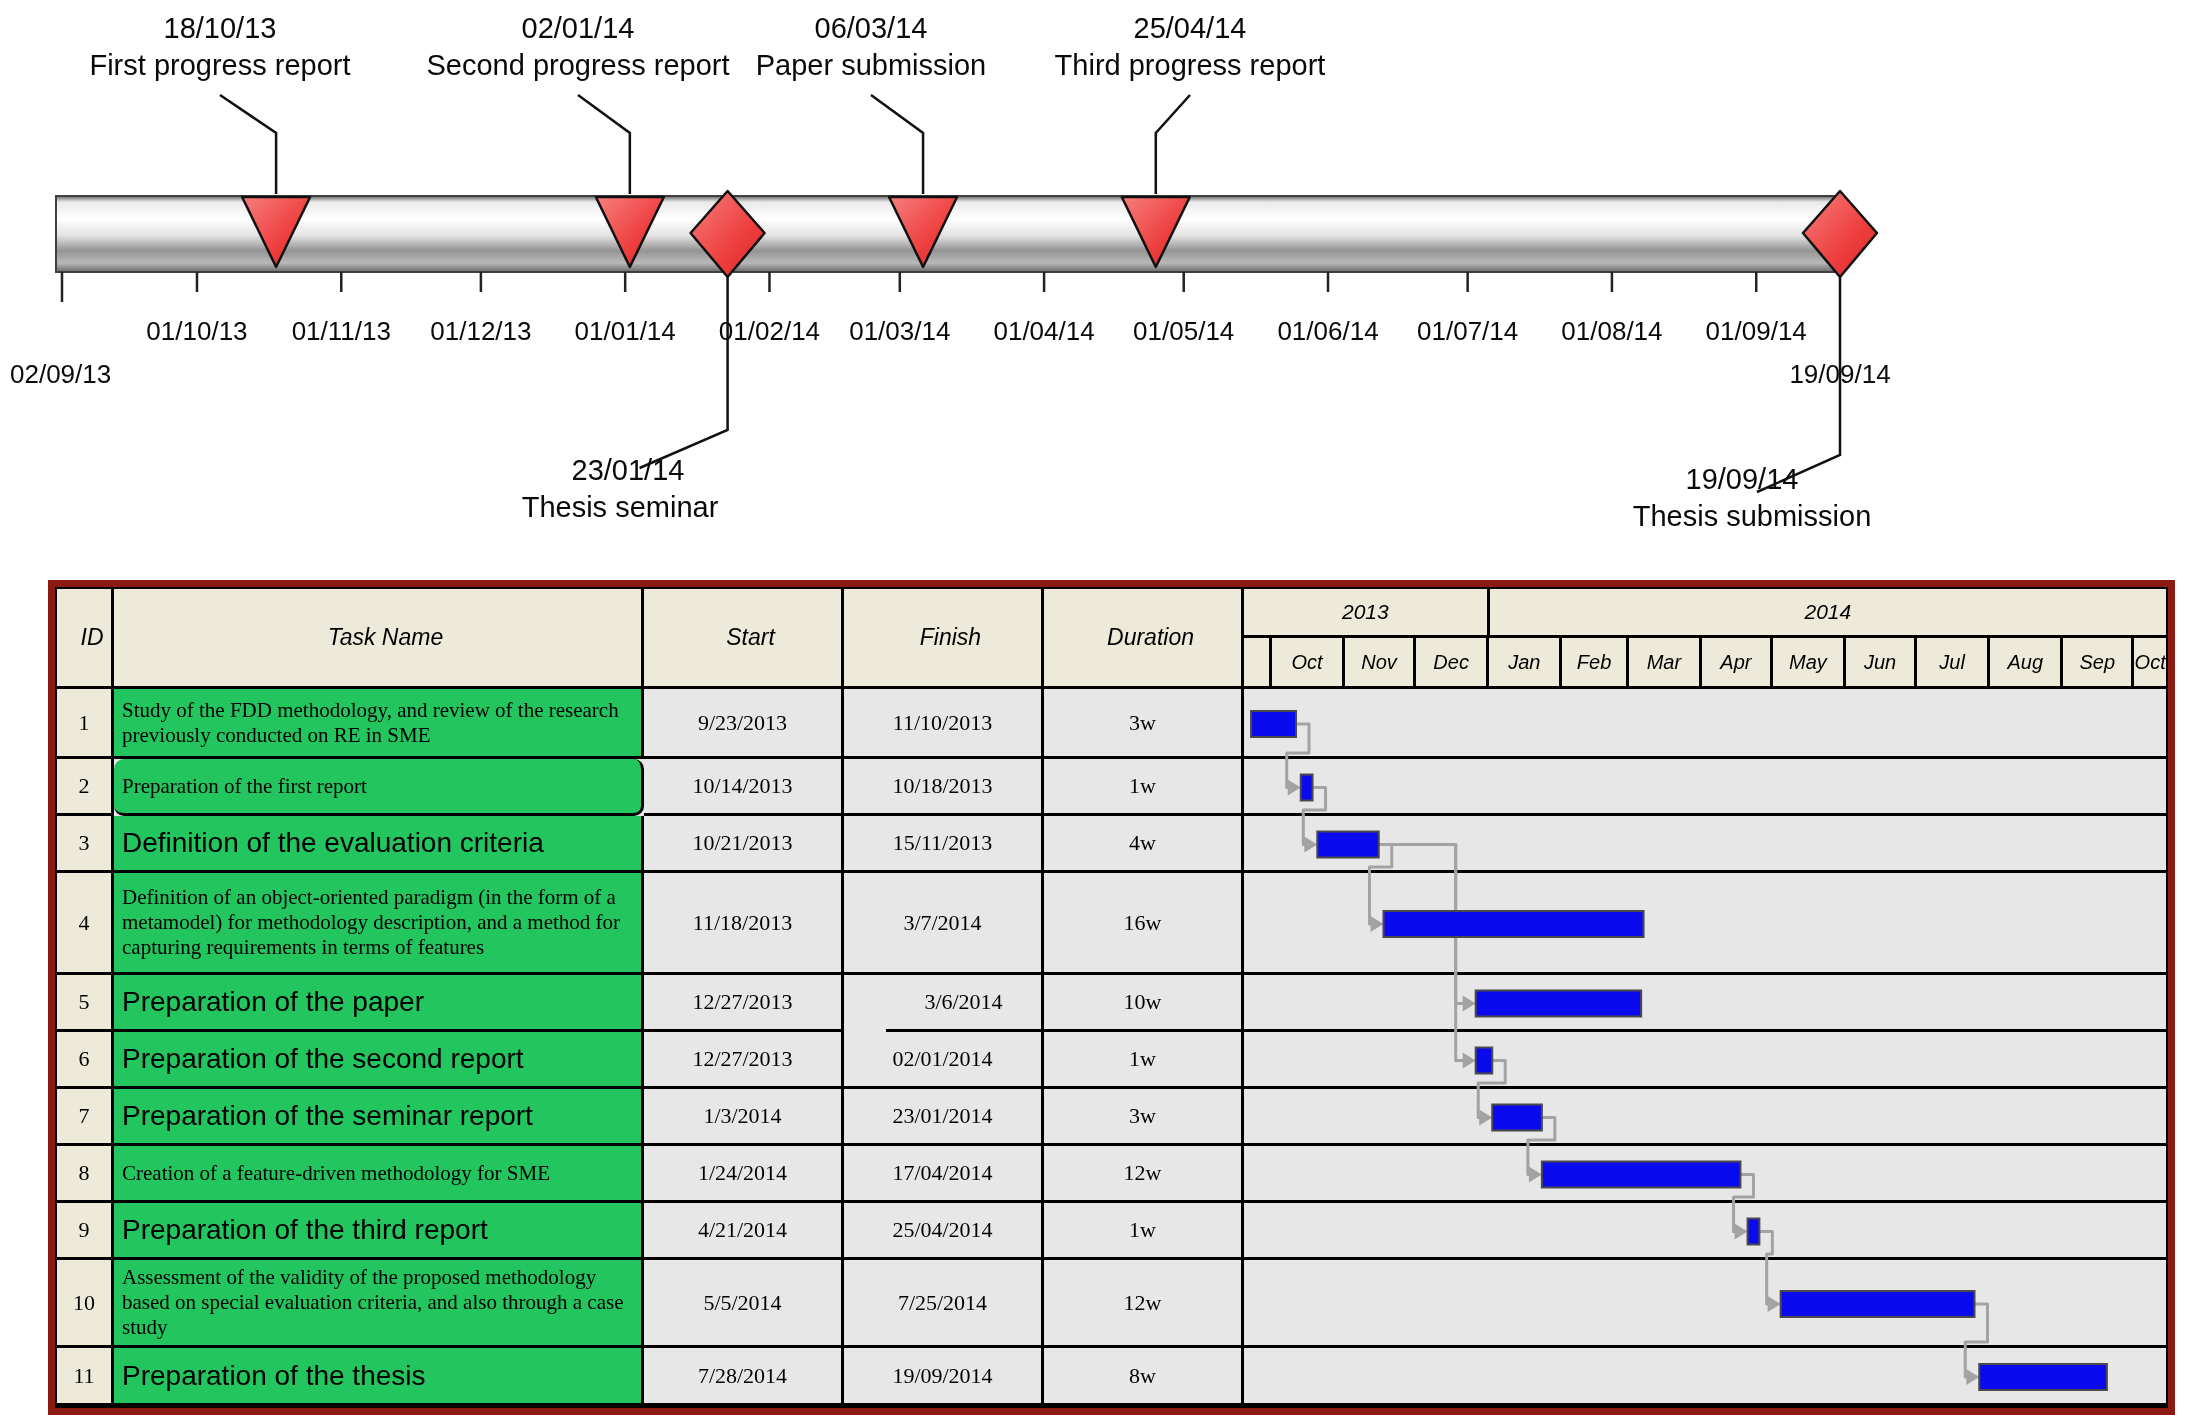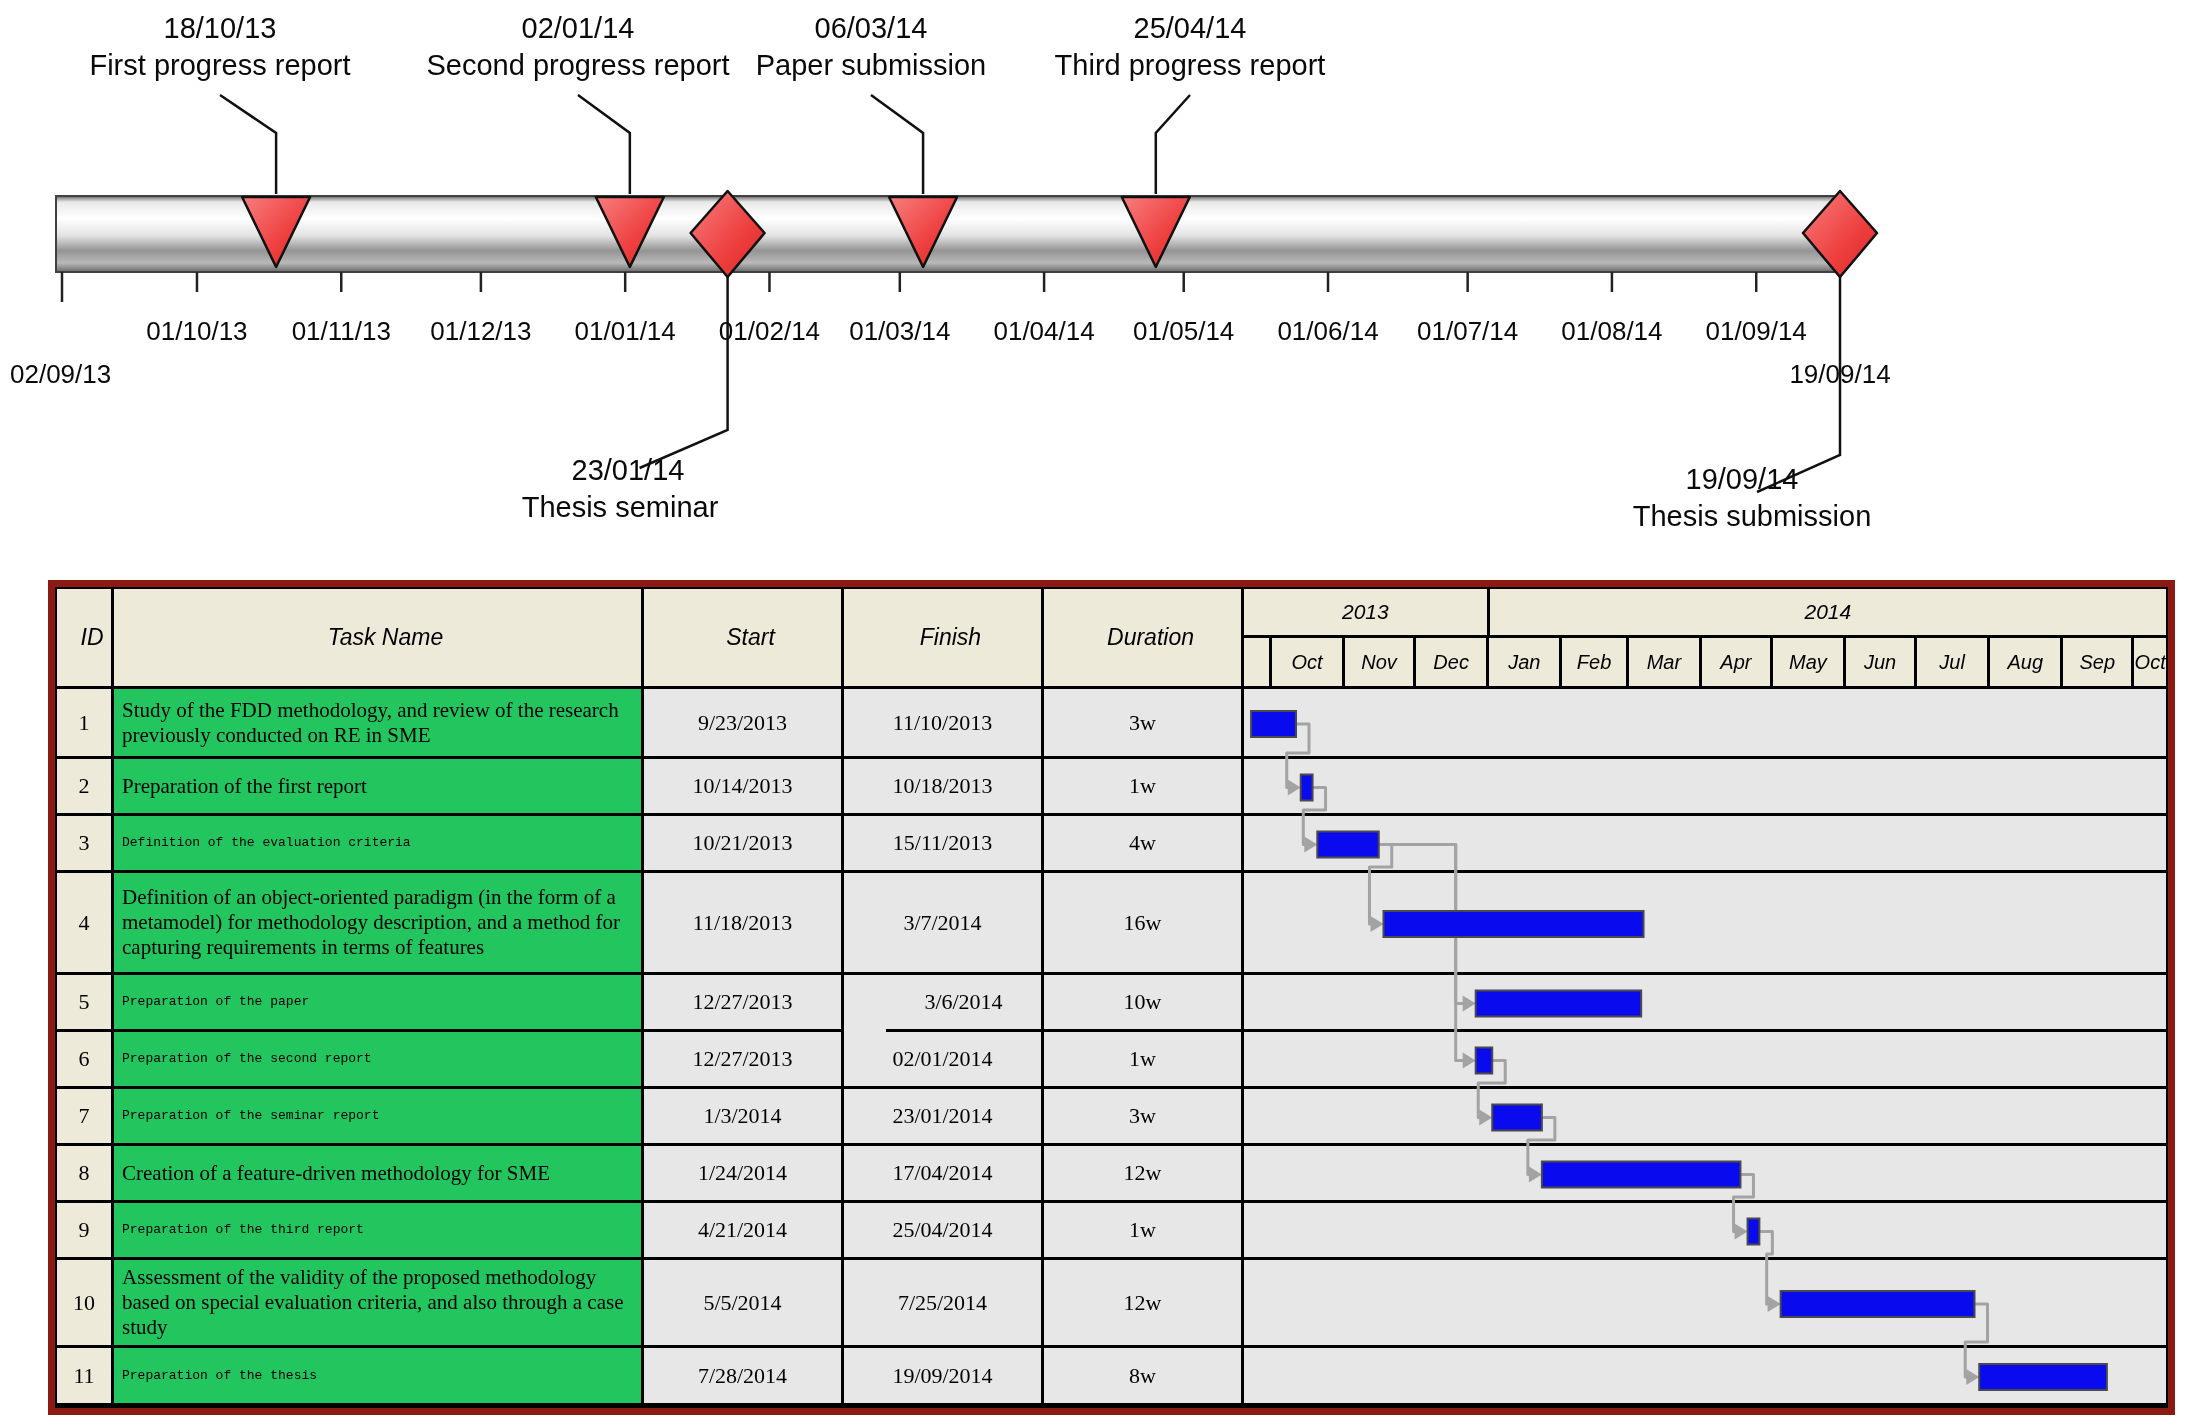--- a/index.html
+++ b/index.html
@@ -15,21 +15,21 @@
                box-sizing:border-box;background:#E7E7E7;}
   .ggrid{display:grid;width:100%;height:100%;box-sizing:border-box;}
   .cell{box-sizing:border-box;border-right:3px solid #000;border-bottom:3px solid #000;
         display:flex;align-items:center;justify-content:center;overflow:hidden;}
   .hcell{background:#EEEAD9;font-style:italic;font-size:23px;
          font-family:"Liberation Sans",sans-serif;color:#000;padding-left:16px;}
   .idcell{background:#EEEAD9;font-family:"Liberation Serif",serif;font-size:22px;color:#000;}
   .namecell{background:#22c55e;justify-content:flex-start;text-align:left;
             padding:2px 8px;line-height:1.18;color:#000;}
   .namecell.serif{font-family:"Liberation Serif",serif;font-size:21px;}
-  .namecell.sans{font-family:Liberation Mono, monospace;font-size:13px;}
+  .namecell.sans{font-family:Liberation Sans, sans-serif;font-size:28px;}
   .datecell{background:#E7E7E7;font-family:"Liberation Serif",serif;font-size:22px;color:#000;}
   .chartcell{background:#E7E7E7;border-right:none;}
   .calstrip{display:flex;width:100%;height:100%;box-sizing:border-box;}
   .calcell{box-sizing:border-box;background:#EEEAD9;border-right:3px solid #000;
            display:flex;align-items:center;justify-content:center;
            font-style:italic;font-size:20px;font-family:"Liberation Sans",sans-serif;color:#000;}
   .calcell.last{border-right:none;}
   .yearrow .calcell{font-size:21px;border-bottom:3px solid #000;}
   .monthrow .calcell{border-bottom:3px solid #000;}
   #gantt-overlay{position:absolute;left:0;top:0;pointer-events:none;}
@@ -139,21 +139,21 @@
             <div class="calcell" style="flex: 30 0 0px;">Sep</div>
             <div class="calcell last" style="flex: 14 0 0px;">Oct</div>
           </div>
       <div class="cell idcell" style="grid-area: 3 / 1;">1</div>
           <div class="cell namecell serif" style="grid-area: 3 / 2;">Study of the FDD methodology, and review of the research previously conducted on RE in SME</div>
           <div class="cell datecell" style="grid-area: 3 / 3;">9/23/2013</div>
           <div class="cell datecell" style="grid-area: 3 / 4;">11/10/2013</div>
           <div class="cell datecell" style="grid-area: 3 / 5;">3w</div>
           <div class="cell chartcell" style="grid-area: 3 / 6;"></div>
           <div class="cell idcell" style="grid-area: 4 / 1;">2</div>
-          <div class="cell namecell serif" style="grid-area: 4 / 2;">Preparation of the first report</div>
+          <div class="cell namecell serif" style="grid-area: 4 / 2; border-radius: 10px;">Preparation of the first report</div>
           <div class="cell datecell" style="grid-area: 4 / 3;">10/14/2013</div>
           <div class="cell datecell" style="grid-area: 4 / 4;">10/18/2013</div>
           <div class="cell datecell" style="grid-area: 4 / 5;">1w</div>
           <div class="cell chartcell" style="grid-area: 4 / 6;"></div>
           <div class="cell idcell" style="grid-area: 5 / 1;">3</div>
           <div class="cell namecell sans" style="grid-area: 5 / 2;">Definition of the evaluation criteria</div>
           <div class="cell datecell" style="grid-area: 5 / 3;">10/21/2013</div>
           <div class="cell datecell" style="grid-area: 5 / 4;">15/11/2013</div>
           <div class="cell datecell" style="grid-area: 5 / 5;">4w</div>
           <div class="cell chartcell" style="grid-area: 5 / 6;"></div>

